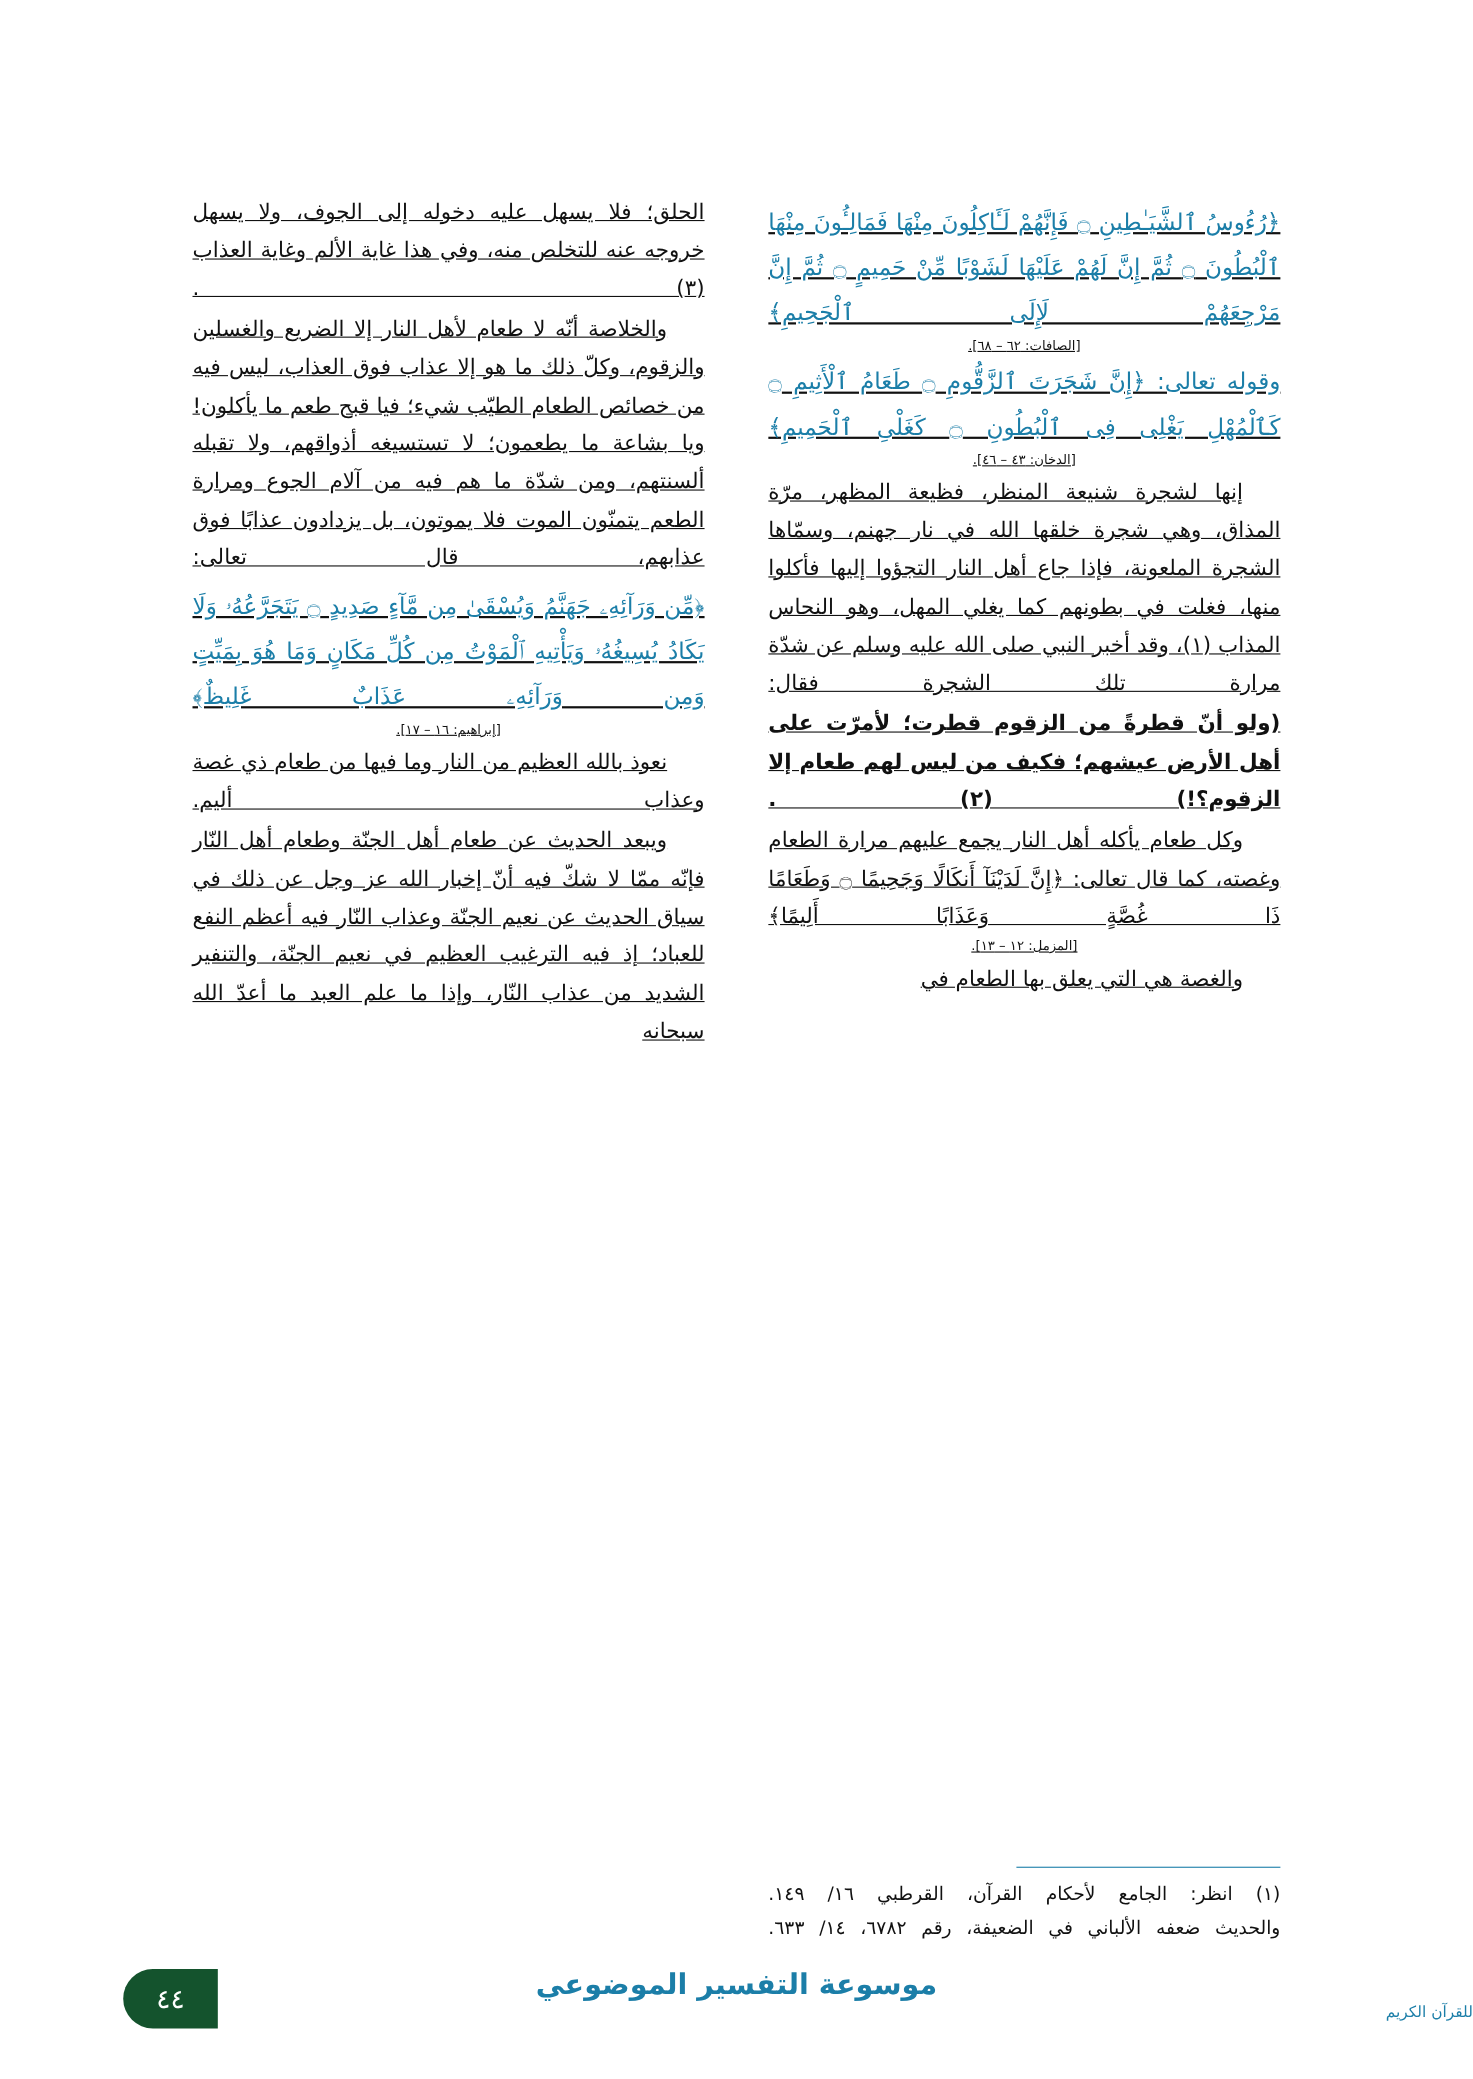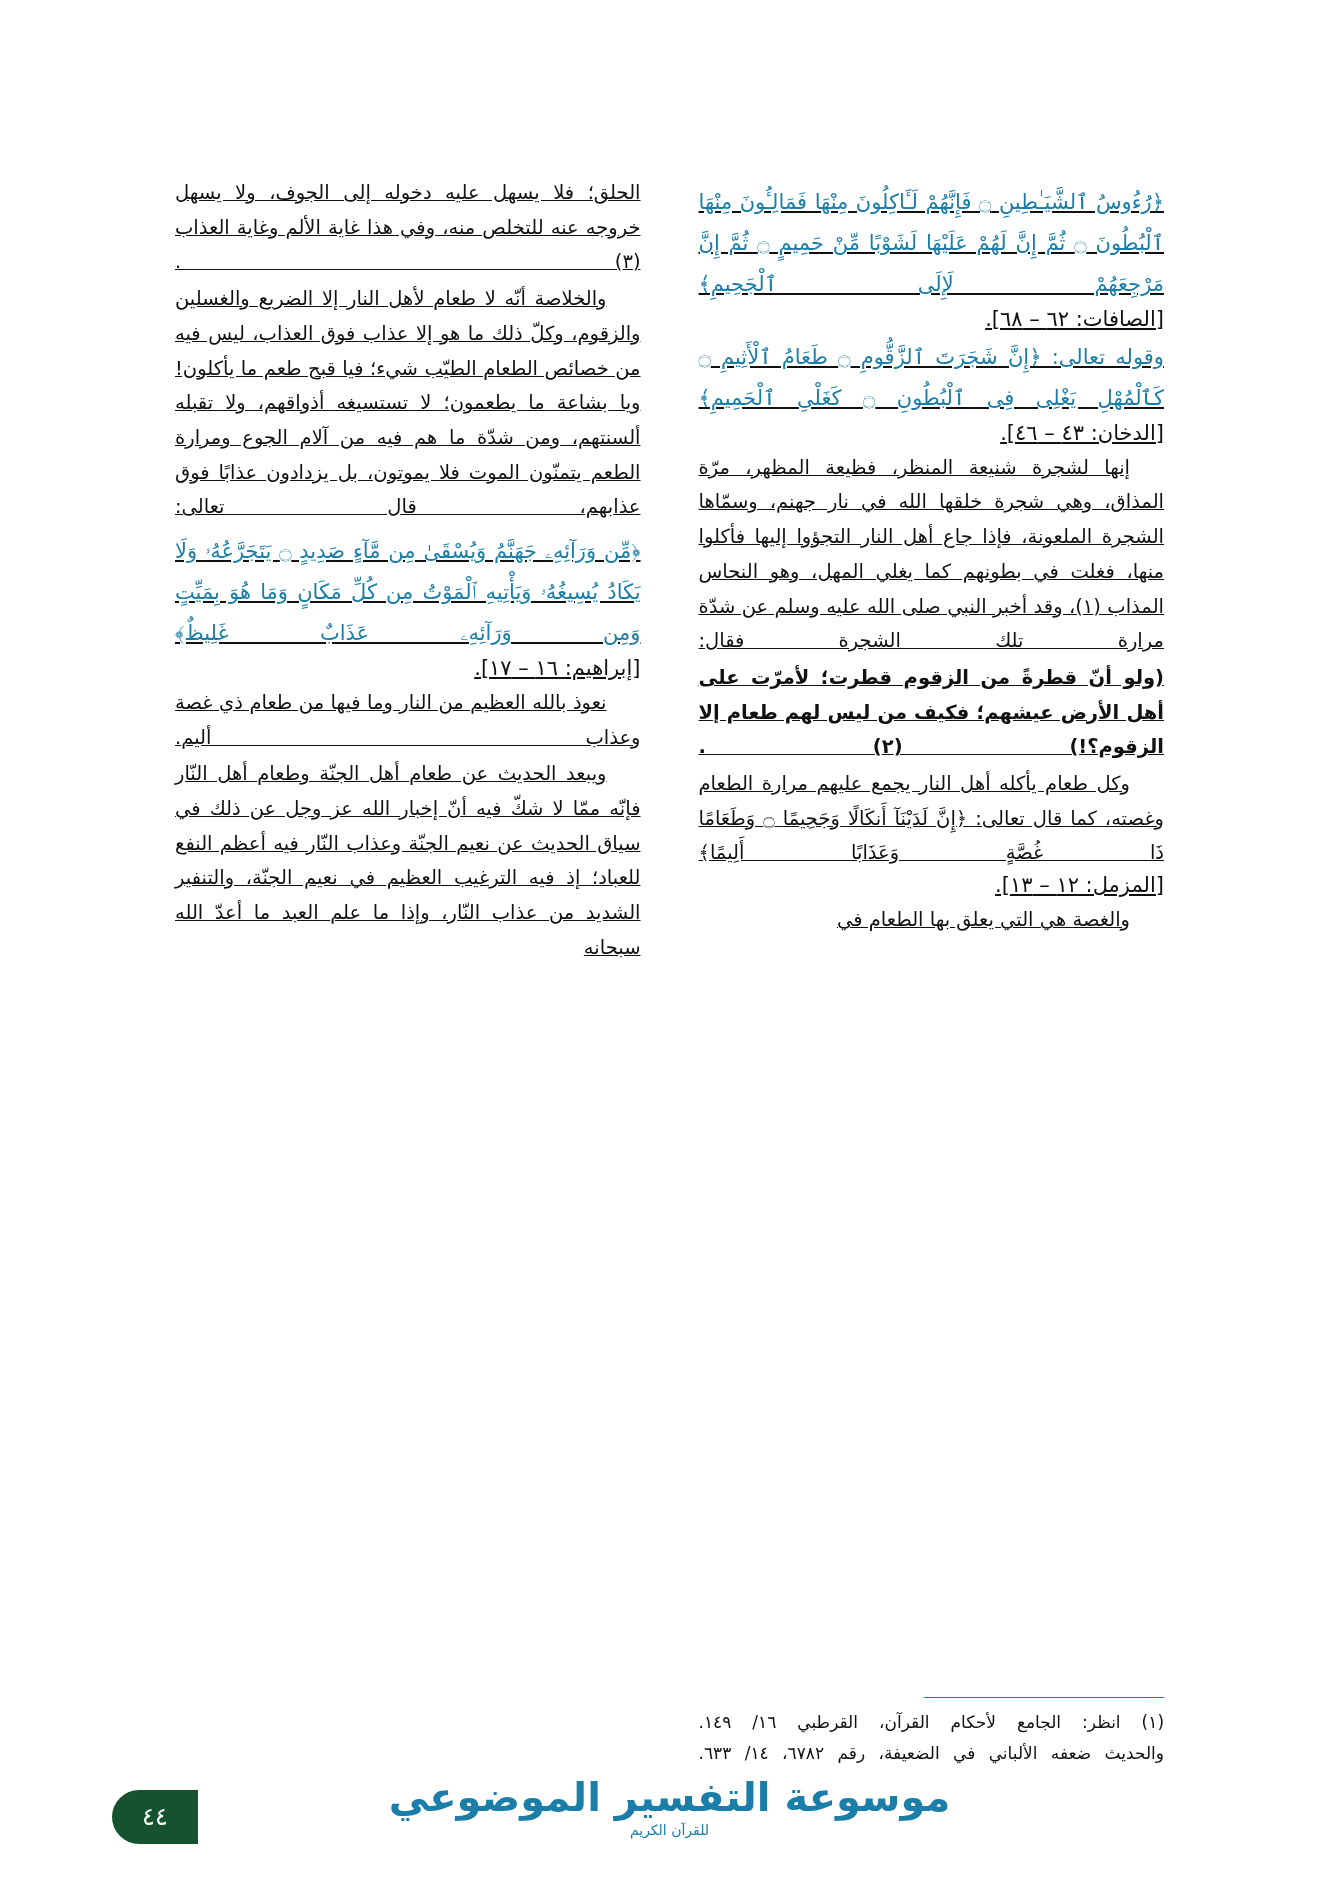--- a/index.html
+++ b/index.html
@@ -79,23 +79,23 @@
     color: #1b7ea8;
     font-size: 21px;
     line-height: 1.95;
     direction: rtl;
     text-align: justify;
     text-align-last: justify;
     margin: 6px 0 2px 0;
     font-weight: normal;
   }
   .ref {
-    font-size: 21px;
-    direction: rtl;
-    text-align: right;
+    font-size: 12px;
+    direction: rtl;
+    text-align: center;
     margin: 0 0 6px 0;
     color: #111;
   }
   .bold-quote { font-weight: bold; }
 
   
   .footnotes {
     position: absolute;
     bottom: 0;
     right: 0;
@@ -117,31 +117,32 @@
 
   
   .footer-logo {
     position: absolute;
     bottom: 52px;
     left: 0;
     right: 0;
     text-align: center;
   }
   .logo-main {
-    font-size: 40px;
+    font-size: 26px;
     color: #1b7ea8;
     font-weight: bold;
     letter-spacing: -1px;
     direction: rtl;
   }
   .logo-sub {
     font-size: 14px;
     color: #1b7ea8;
     margin-top: 2px;
     direction: rtl;
+    text-align: right;
   }
   .page-badge {
     position: absolute;
     bottom: 46px;
     left: 112px;
     width: 86px;
     height: 54px;
     background: #14532d;
     border-radius: 27px 0 0 27px;
     color: #ffffff;

